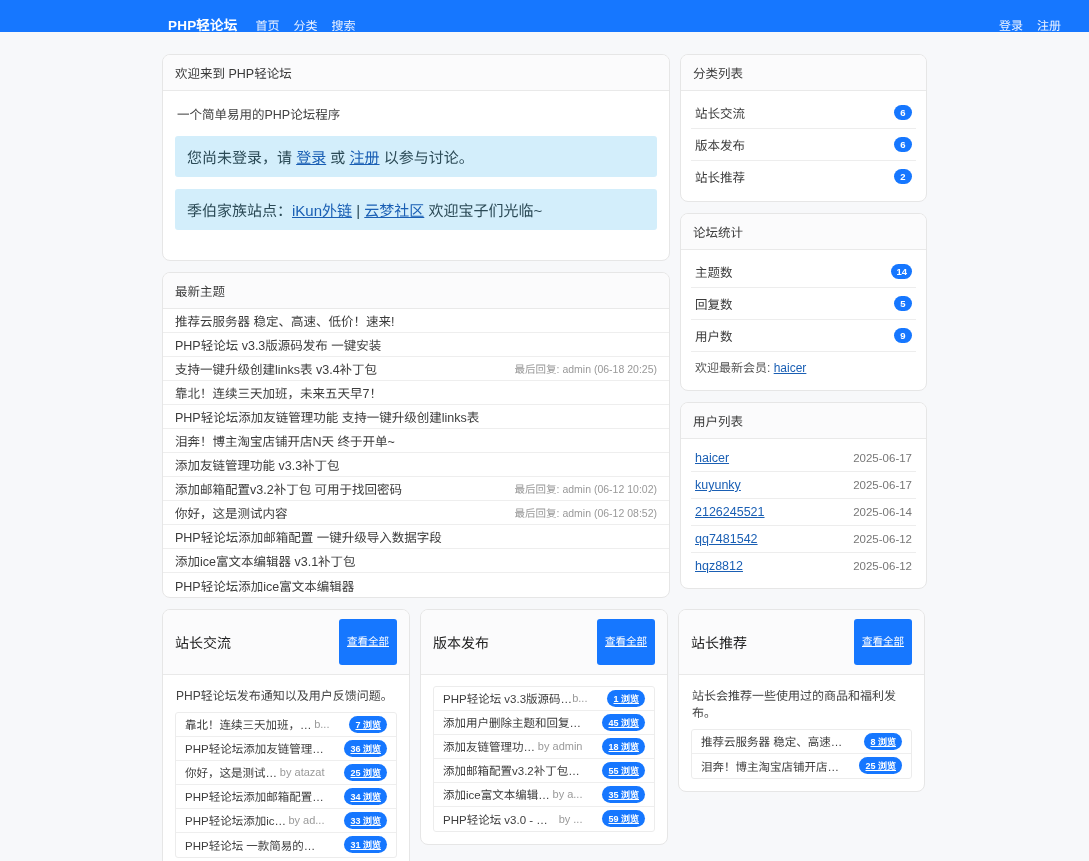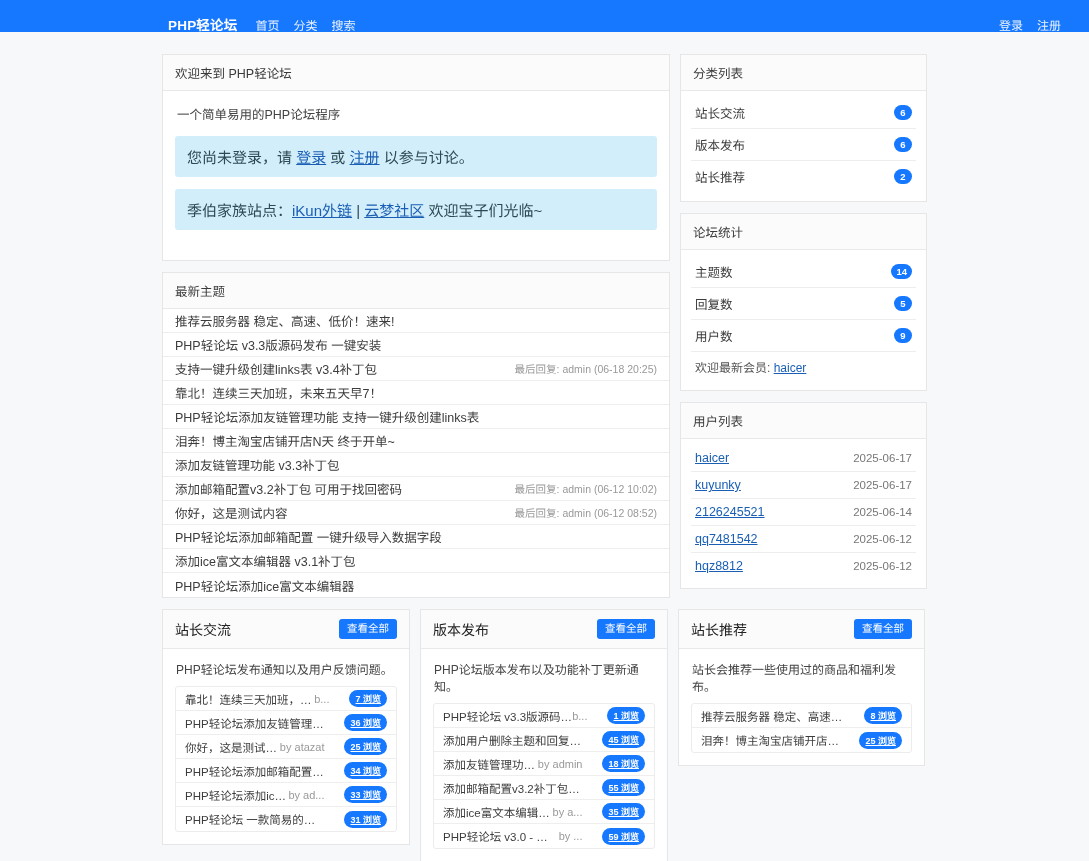--- a/index.html
+++ b/index.html
@@ -68,21 +68,21 @@
     gap: 10px;
     align-items: flex-start;
   }
   .col-left { width: 508px; }
   .col-right { width: 247px; }
 
   
   .card {
     background: #ffffff;
     border: 1px solid #e6e6e6;
-    border-radius: 0;
+    border-radius: 8px;
     margin-bottom: 11px;
     overflow: hidden;
   }
   .card-head {
     background: #fbfbfc;
     border-bottom: 1px solid #e9e9e9;
     padding: 8px 12px;
     font-size: 12.5px;
     color: #3a3a3a;
     display: flex;
@@ -199,24 +199,25 @@
     margin-top: 0px;
   }
   .cat-col { width: 248px; }
   .cat-col.wide { width: 247px; }
   .btn-viewall {
     background: #1677ff;
     color: #fff;
     border: none;
     border-radius: 3px;
     font-size: 10.5px;
-    padding: 4px 8px;
+    padding: 17px 8px;
     cursor: pointer;
     font-family: inherit;
     line-height: 1.1;
+    text-decoration: underline;
   }
   .cat-desc {
     font-size: 12px;
     color: #444;
     padding: 0 1px 9px 1px;
   }
   .mini-list {
     border: 1px solid #ececec;
     border-radius: 3px;
     overflow: hidden;
@@ -459,21 +460,20 @@
             </div>
           </div>
         </div>
         <div class="cat-col">
           <div class="card">
             <div class="card-head big">
               <span>版本发布</span>
               <button class="btn-viewall">查看全部</button>
             </div>
             <div class="card-body">
-              <div class="cat-desc">PHP论坛版本发布以及功能补丁更新通知。</div>
               <div class="mini-list">
                 <div class="mini-row">
                   <span class="mini-title">PHP轻论坛 v3.3版源码发布 一键安装  </span>
                   <span class="mini-author">b...</span>
                   <span class="badge-views">1 浏览</span>
                 </div>
                 <div class="mini-row">
                   <span class="mini-title">添加用户删除主题和回复帖子功能 v3.4...</span>
                   <span class="badge-views">45 浏览</span>
                 </div>

